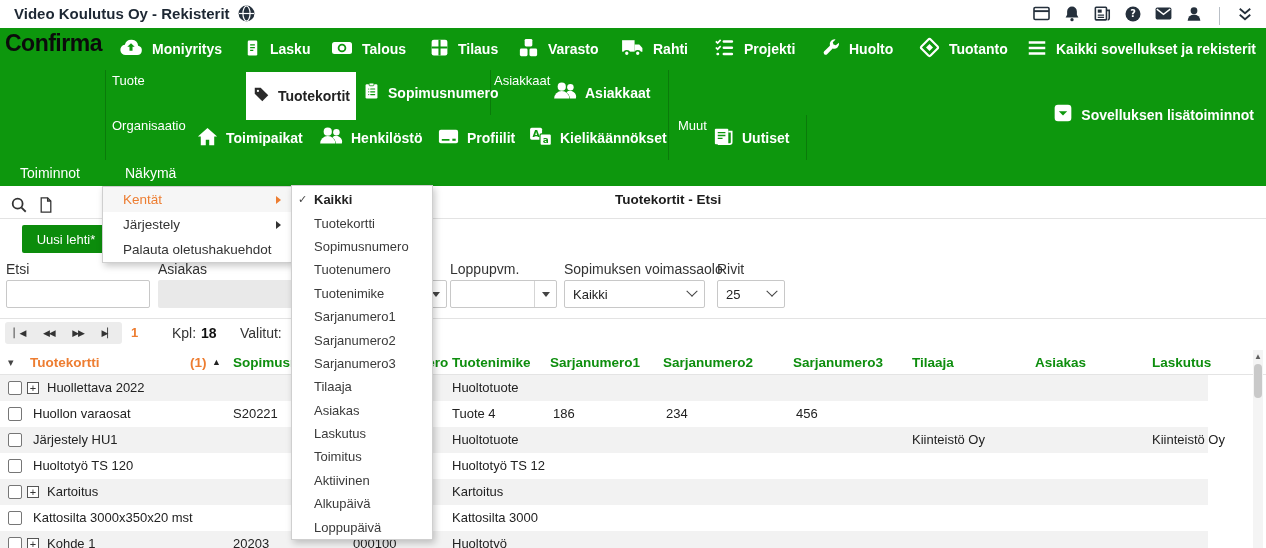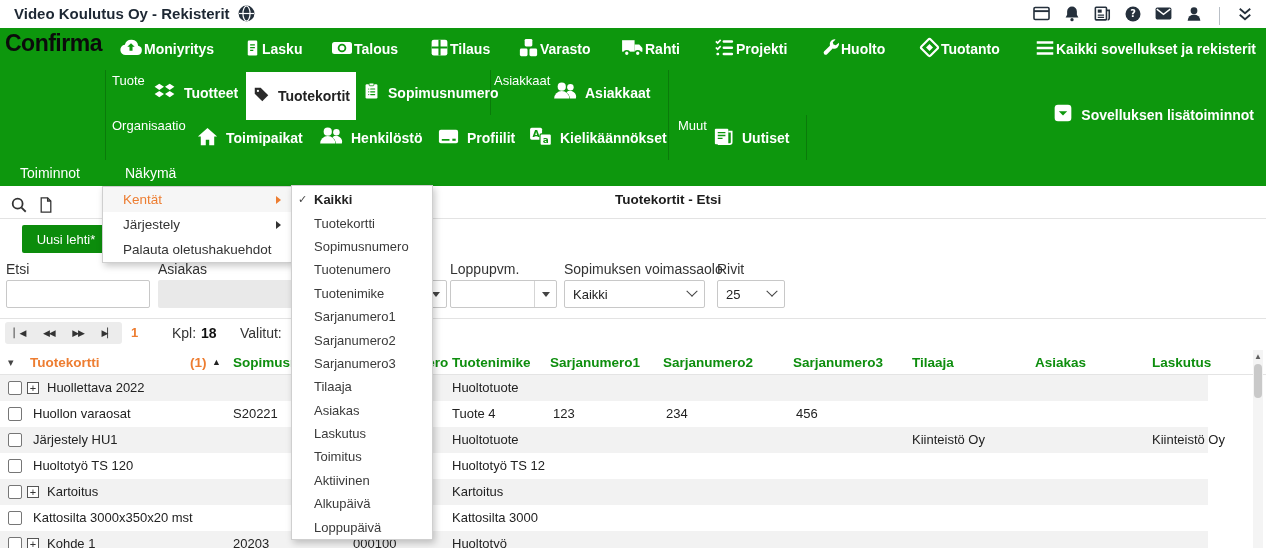--- a/index.html
+++ b/index.html
@@ -13,21 +13,21 @@
   
   .titlebar { left:0; top:0; width:1266px; height:28px; background:#fff; }
   .win-title { left:14px; top:0; height:28px; line-height:28px; font-size:15px; font-weight:600; color:#1d2733; }
   .globe { left:237px; top:4px; }
   .tb-icons { right:12px; top:4px; display:flex; align-items:center; gap:12px; }
   .tb-sep { width:1px; height:18px; background:#b9bfc6; margin:0 4px; }
 
   
   .greenblock { left:0; top:28px; width:1266px; height:158px; background:#0D970D; }
   .brand { left:5px; top:2px; font-size:23px; font-weight:700; letter-spacing:-0.5px; color:#0b0b0b; }
-  .nav-item { top:0; height:42px; display:flex; align-items:center; color:#fff; font-size:14px; font-weight:600; cursor:pointer; }
+  .nav-item { top:0; height:42px; display:flex; align-items:center; gap:8px; color:#fff; font-size:14px; font-weight:600; cursor:pointer; }
   .nav1-moniyritys{left:118px}.nav1-lasku{left:243px}.nav1-talous{left:330px}.nav1-tilaus{left:429px}
   .nav1-varasto{left:517px}.nav1-rahti{left:620px}.nav1-projekti{left:713px}.nav1-huolto{left:820px}.nav1-tuotanto{left:918px}
   .nav1-allapps{ right:10px; left:auto; }
   .grouplabel { color:#fff; font-size:13px; font-weight:400; }
   .gl-tuote{left:112px;top:45px}.gl-asiakkaat{left:494px;top:45px}.gl-organisaatio{left:112px;top:90px}.gl-muut{left:678px;top:90px}
   .sub-item { height:45px; display:flex; align-items:center; gap:7px; color:#fff; font-size:14px; font-weight:600; cursor:pointer; }
   .row2 { top:42px; } .row3 { top:87px; }
   .si-tuotteet{left:152px}.si-tuotehinnasto{left:362px}.si-asiakkaat{left:552px}
   .si-toimipaikat{left:196px}.si-henkilosto{left:318px}.si-profiilit{left:437px}.si-kielikaannokset{left:528px}.si-uutiset{left:712px}
   .tab-selected { left:246px; top:44px; width:110px; height:48px; background:#fff; display:flex; align-items:center; justify-content:center; gap:7px; color:#222; font-size:14px; font-weight:600; z-index:2; cursor:pointer; }
@@ -226,26 +226,20 @@
           </svg></span>
       <span>Kaikki sovellukset ja rekisterit</span>
     </div>
 
     <div class="abs vsep vs1"></div>
     <div class="abs vsep vs2"></div>
     <div class="abs vsep vs3"></div>
     <div class="abs vsep vs4"></div>
 
     <span class="abs grouplabel gl-tuote">Tuote</span>
-    <div class="abs sub-item row2 si-tuotteet">
-      <span><svg viewBox="0 0 24 24" width="25" height="25">
-            <path fill="#fff" d="M7 4.5l4.5 3L7 10.5l-4.5-3zM17 4.5l4.5 3-4.5 3-4.5-3zM7 11.5l4.5 3-4.5 3-4.5-3zM17 11.5l4.5 3-4.5 3-4.5-3z"></path>
-          </svg></span>
-      <span>Tuotteet</span>
-    </div>
     <div class="abs tab-selected">
       <span><svg viewBox="0 0 24 24" width="19" height="19">
             <path fill="#2a2a2a" d="M3.5 3.5H11l9.5 9.5-7.5 7.5L3.5 11z"></path>
             <circle cx="7.5" cy="7.5" r="1.4" fill="#fff"></circle>
           </svg></span>
       <span>Tuotekortit</span>
     </div>
     <div class="abs sub-item row2 si-tuotehinnasto">
       <span><svg viewBox="0 0 24 24" width="19" height="20">
             <rect x="4.5" y="3.5" width="15" height="18" rx="1.5" fill="#fff"></rect>
@@ -400,21 +394,21 @@
     <span class="cell c-til"></span>
     <span class="cell c-asi"></span>
     <span class="cell c-las"></span>
   </div>
   <div class="trow r1">
     <span class="cb"></span>
     <span class="cell c-name noexp">Huollon varaosat</span>
     <span class="cell c-sop">S20221</span>
     <span class="cell c-tnr"></span>
     <span class="cell c-nim">Tuote 4</span>
-    <span class="cell c-sn1">123</span>
+    <span class="cell c-sn1">186</span>
     <span class="cell c-sn2">234</span>
     <span class="cell c-sn3">456</span>
     <span class="cell c-til"></span>
     <span class="cell c-asi"></span>
     <span class="cell c-las"></span>
   </div>
   <div class="trow r2 alt">
     <span class="cb"></span>
     <span class="cell c-name noexp">Järjestely HU1</span>
     <span class="cell c-sop"></span>

